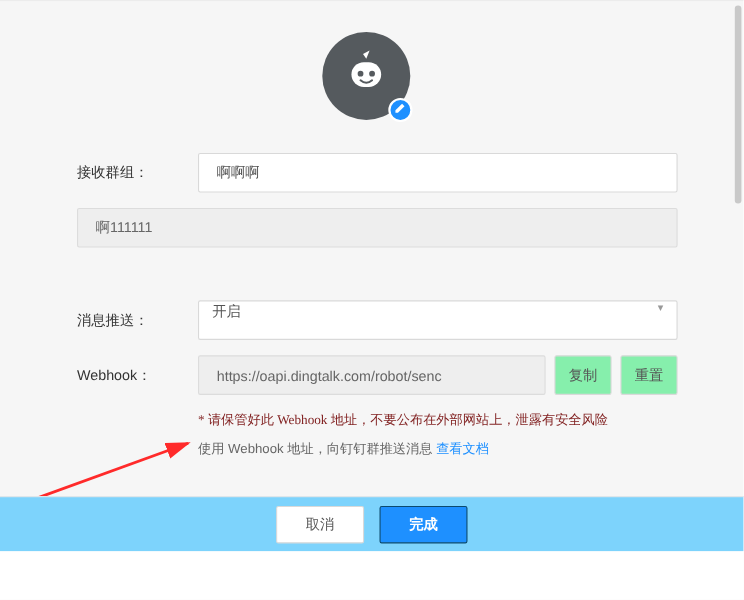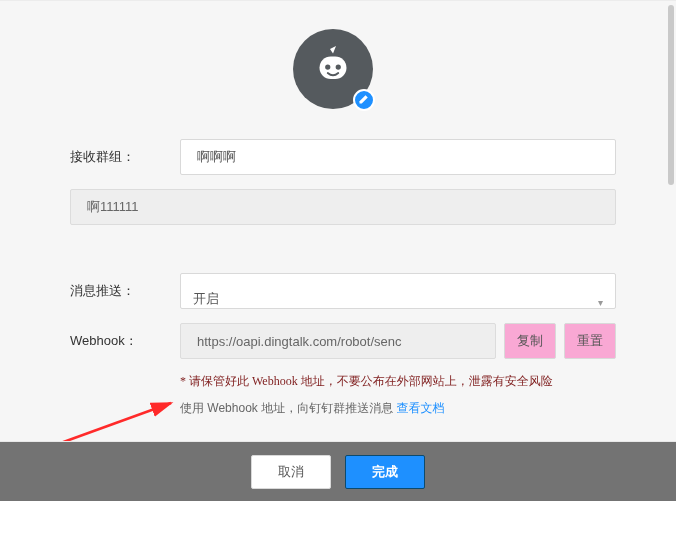--- a/index.html
+++ b/index.html
@@ -16,28 +16,28 @@
   .avatar { width: 80px; height: 80px; border-radius: 50%; background: #555a5e; display: flex; align-items: center; justify-content: center; position: relative; }
   .avatar svg { width: 48px; height: 48px; }
   .avatar .edit-badge { position: absolute; right: -2px; bottom: -2px; width: 22px; height: 22px; border-radius: 50%; background: #1e90ff; border: 2px solid #fff; display: flex; align-items: center; justify-content: center; }
   .avatar .edit-badge svg { width: 12px; height: 12px; }
   .form { padding: 0 50px 0 70px; }
   .row { display: flex; align-items: center; margin-bottom: 14px; }
   .row .label { width: 110px; font-size: 13px; color: #333; }
   .row .control { flex: 1; display: flex; gap: 8px; }
   .text-input { flex: 1; height: 36px; border: 1px solid #d9d9d9; background: #fff; padding: 0 16px; font-size: 13px; color: #555; border-radius: 2px; }
   .text-input.readonly { background: #eeeeee; color: #666; border: 1px solid #dcdcdc; }
-  .select { flex: 1; height: 36px; border: 1px solid #d9d9d9; background: #fff; padding: 0 12px; font-size: 13px; color: #555; border-radius: 2px; display: flex; align-items: flex-end; justify-content: space-between; cursor: pointer; }
+  .select { flex: 1; height: 36px; border: 1px solid #d9d9d9; background: #fff; padding: 0 12px; font-size: 13px; color: #555; border-radius: 2px; display: flex; align-items: flex-start; justify-content: space-between; cursor: pointer; }
   .select .caret { color: #999; font-size: 10px; }
-  .btn-sm { height: 36px; min-width: 52px; padding: 0 10px; border: 1px solid #d9d9d9; background: #f9a8d4; font-size: 13px; color: #555; border-radius: 2px; cursor: pointer; }
+  .btn-sm { height: 36px; min-width: 52px; padding: 0 10px; border: 1px solid #d9d9d9; background: #86efac; font-size: 13px; color: #555; border-radius: 2px; cursor: pointer; }
   .spacer { height: 34px; }
   .warning { font-size: 12px; color: #7f1d1d; margin: 6px 0 0 110px; padding-left: 0; font-family: Liberation Serif, serif; }
   .help { font-size: 12px; color: #666; margin: 10px 0 0 110px; }
   .help a { color: #1e90ff; text-decoration: none; cursor: pointer; }
-  .footer { position: absolute; bottom: 0; left: 0; right: 0; height: 60px; background: #737373; border-top: 1px solid #e8e8e8; display: flex; align-items: center; justify-content: center; gap: 14px; }
+  .footer { position: absolute; bottom: 0; left: 0; right: 0; height: 50px; background: #7dd3fc; border-top: 1px solid #e8e8e8; display: flex; align-items: center; justify-content: center; gap: 14px; }
   .btn { height: 34px; min-width: 80px; padding: 0 20px; font-size: 13px; border-radius: 2px; cursor: pointer; }
   .btn-default { background: #fff; border: 1px solid #d9d9d9; color: #555; }
   .btn-primary { background: #1e90ff; border: 1px solid #0c4a6e; color: #fff; font-weight: bold; }
   .arrow { position: absolute; pointer-events: none; }
 </style>
 </head>
 <body>
 
 <div class="window">
 

